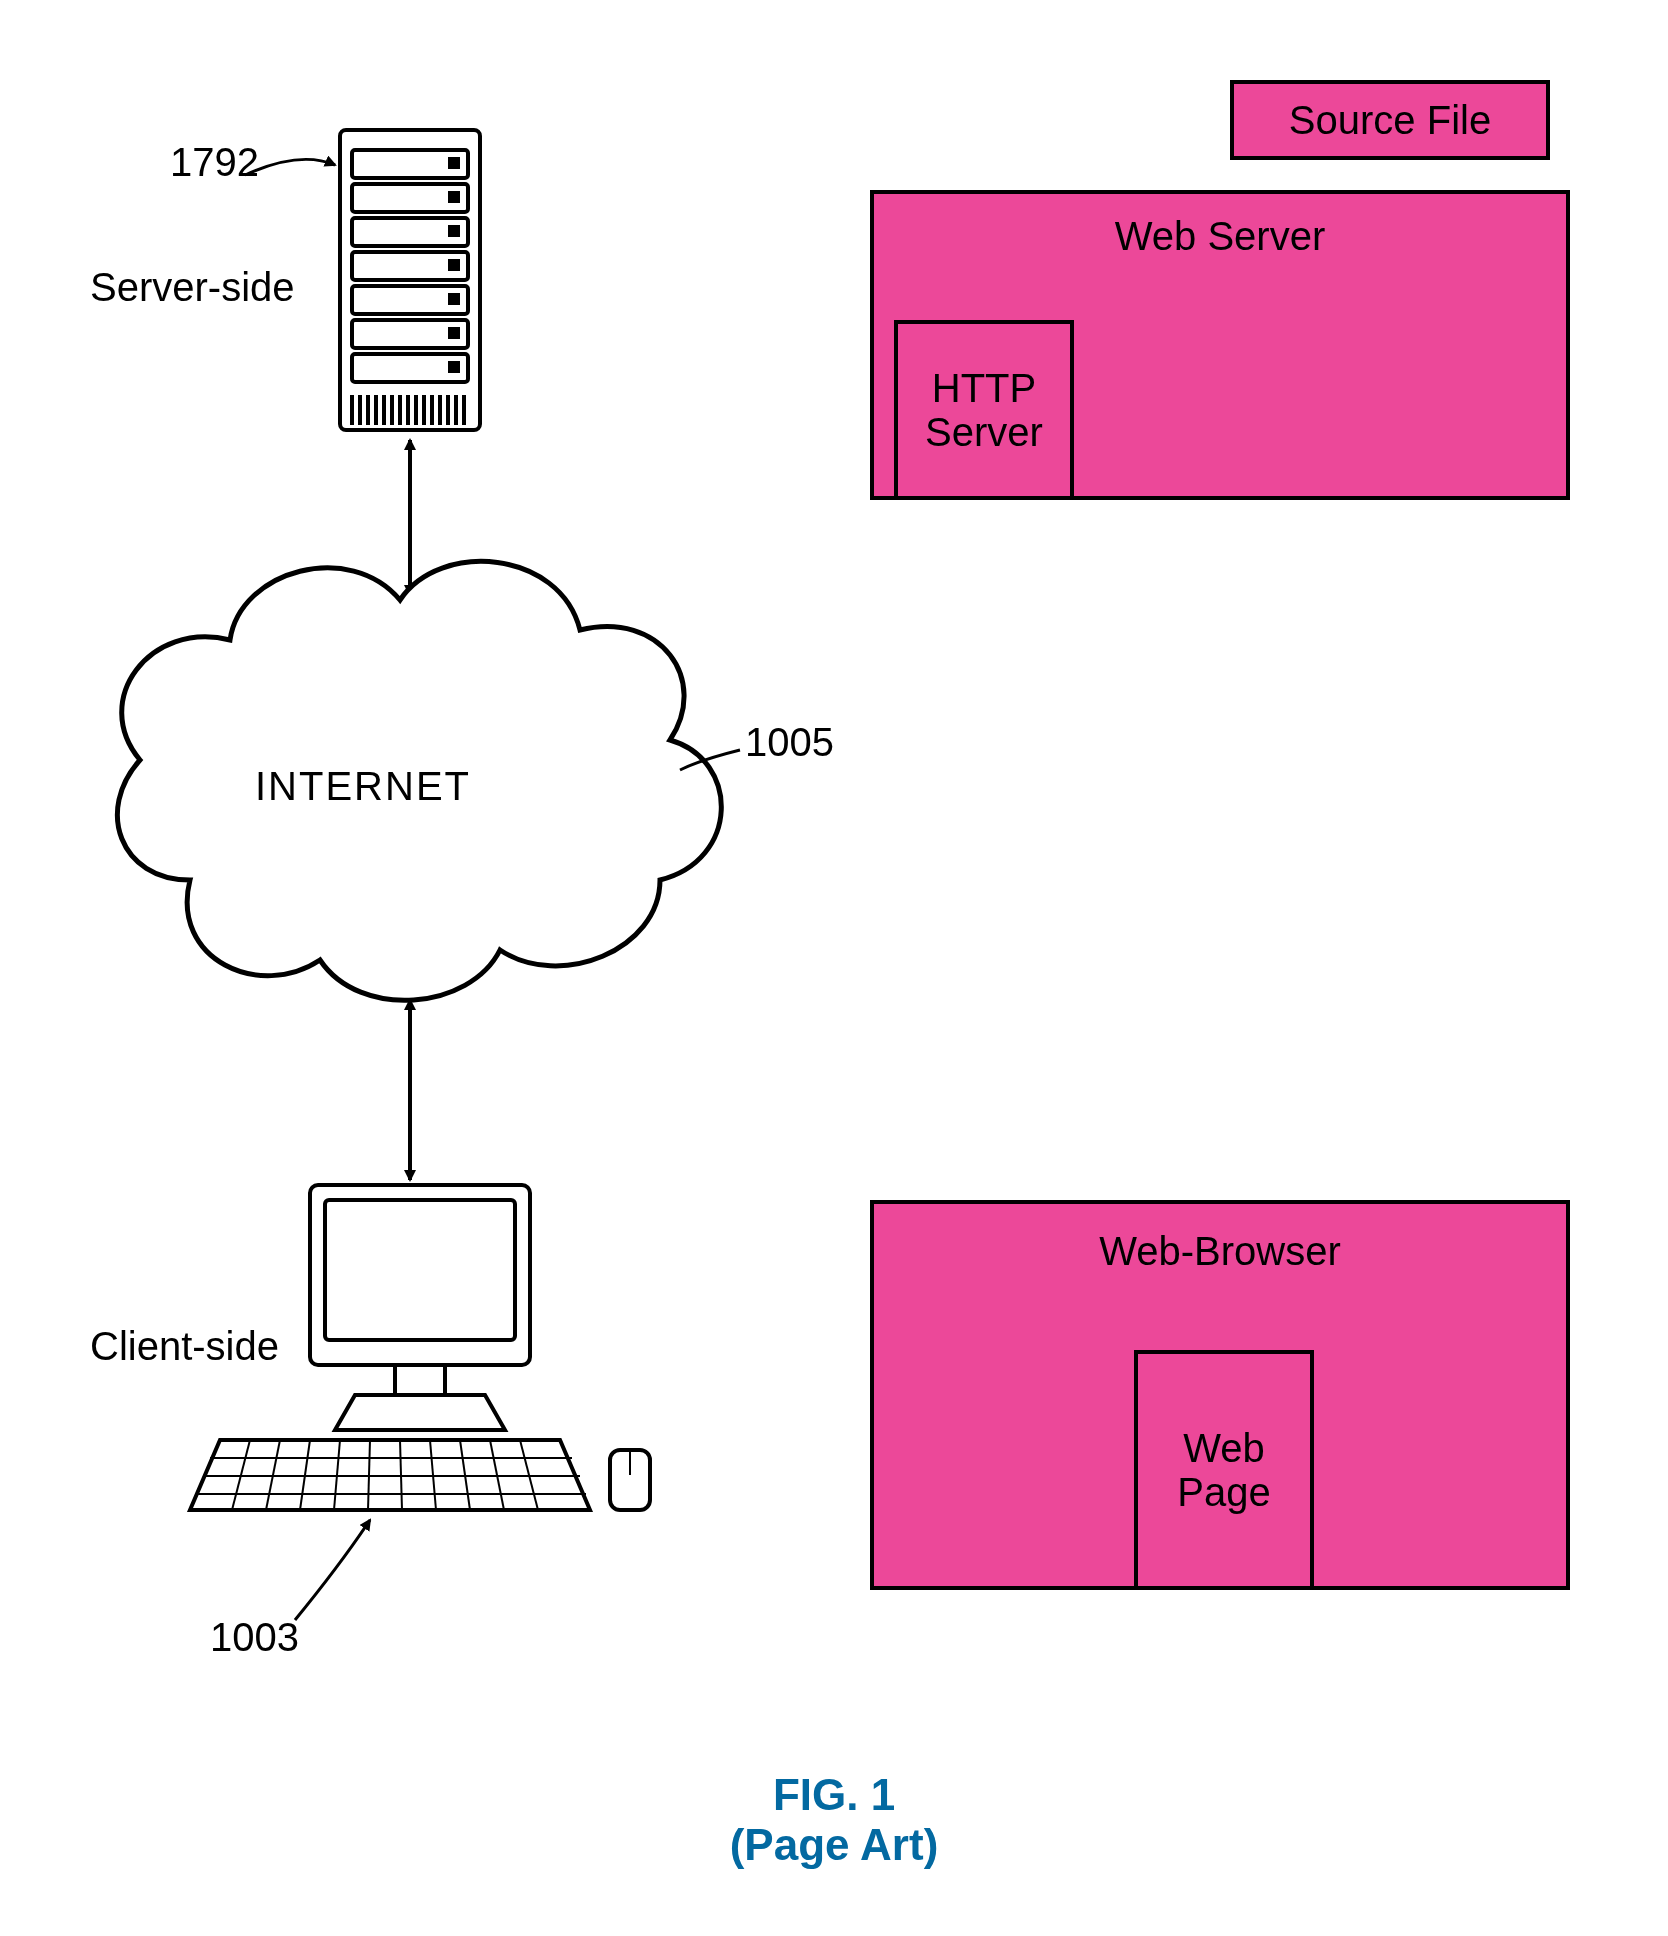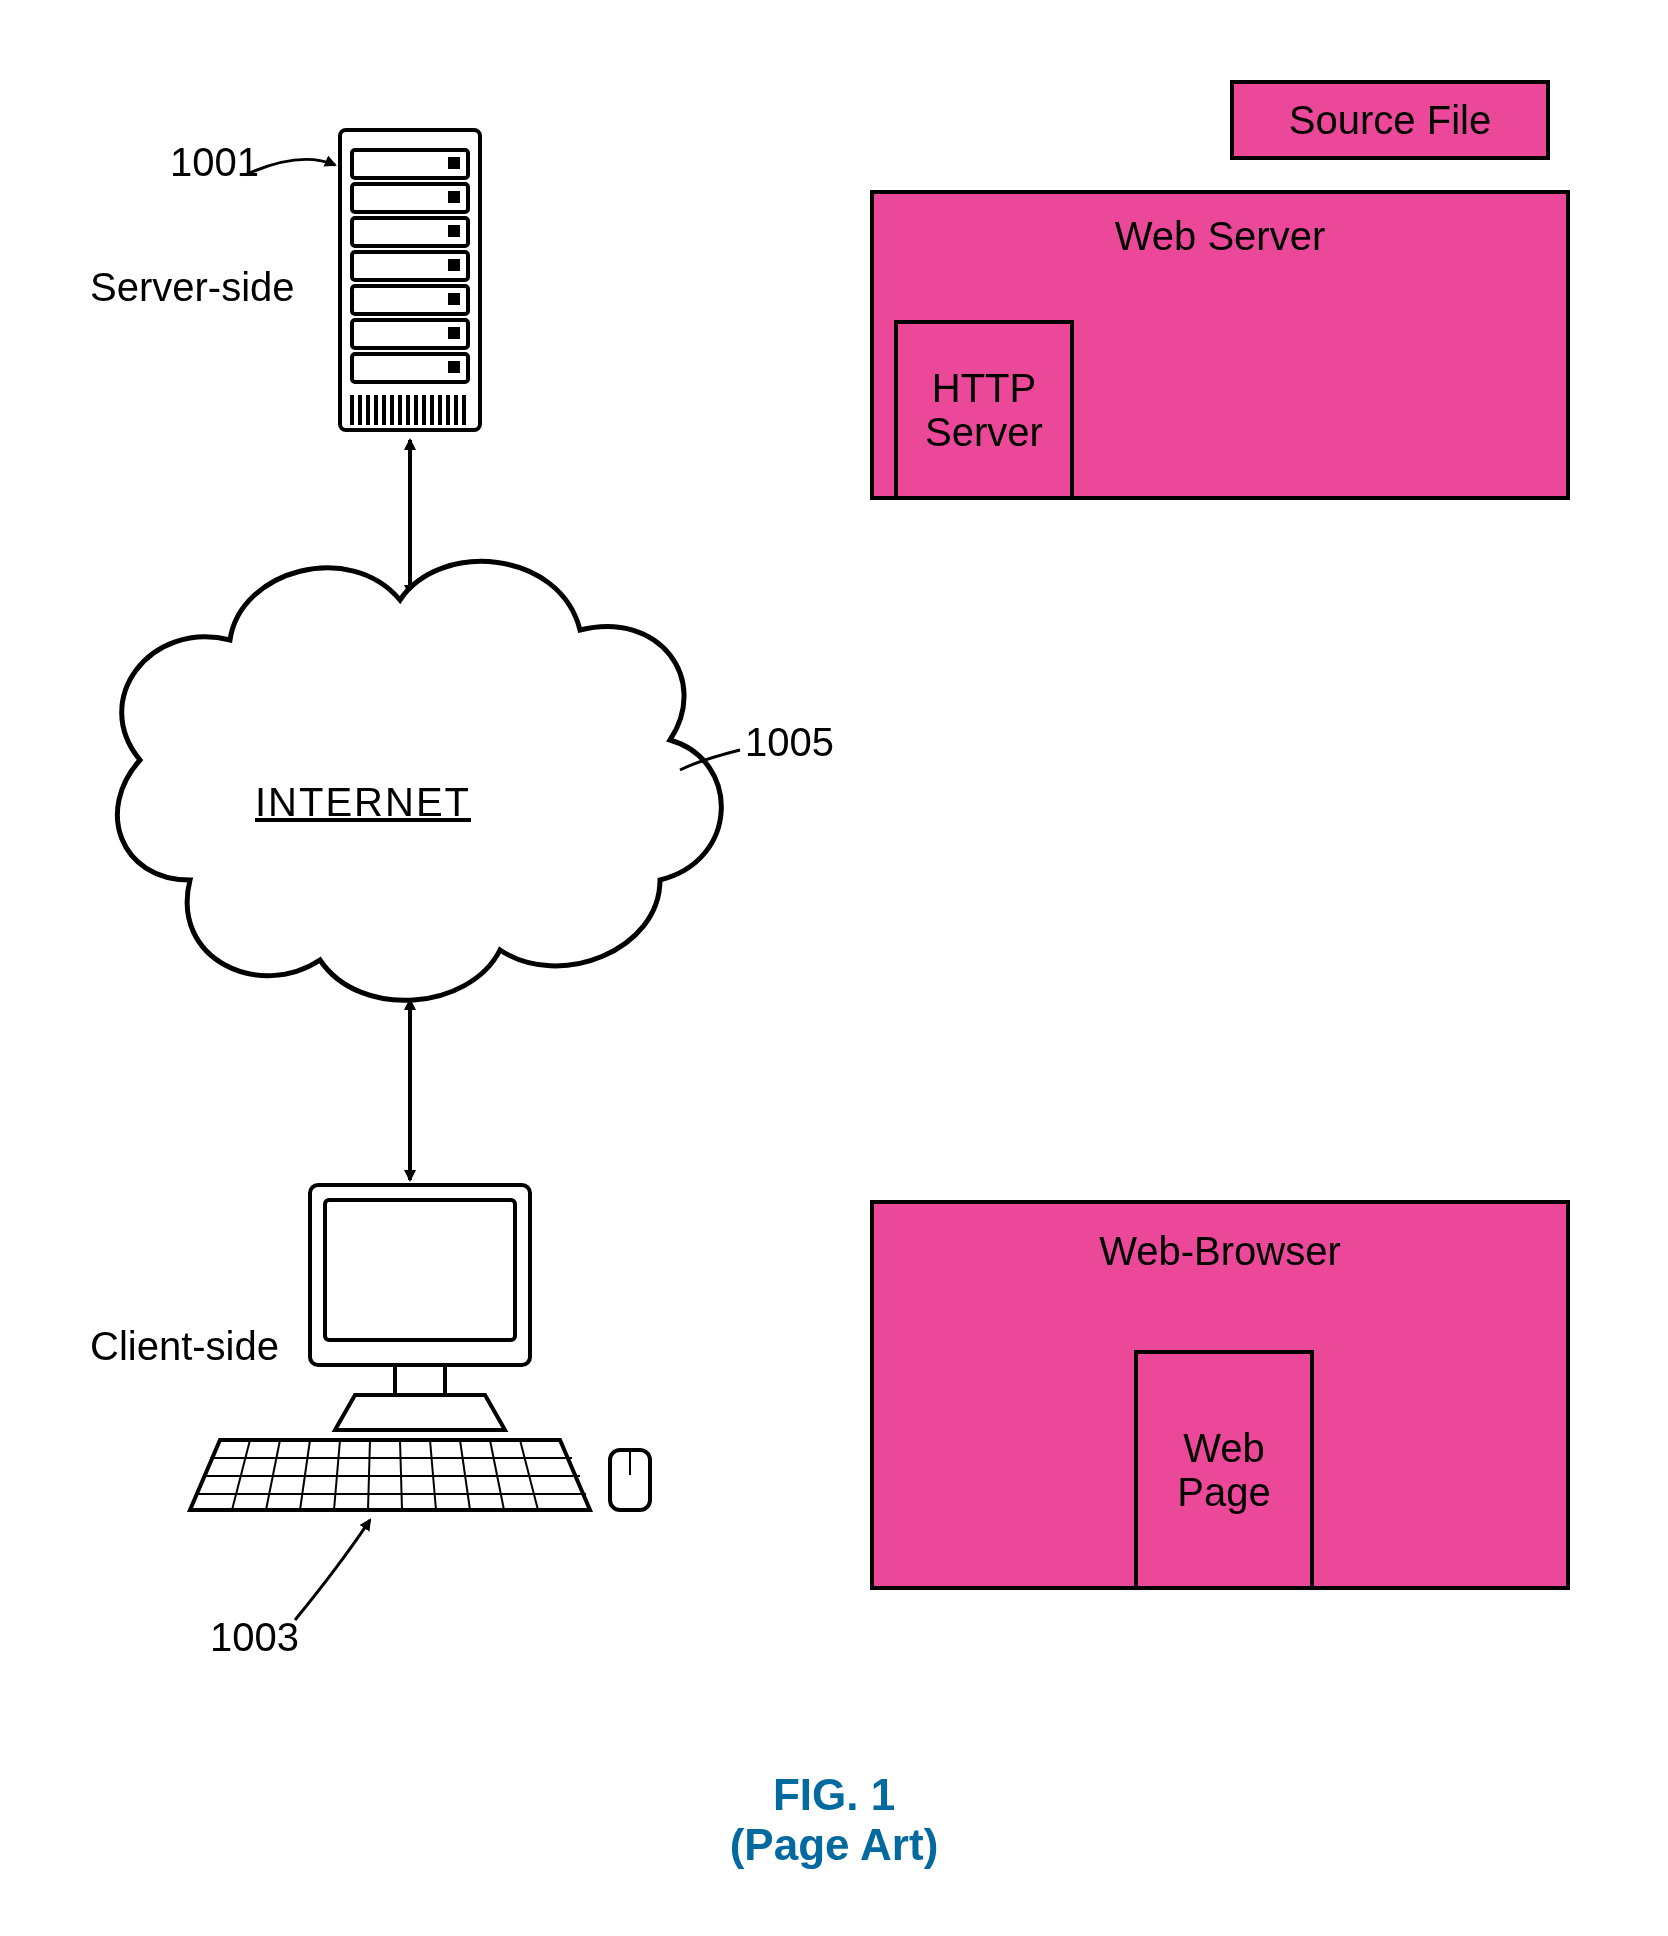--- a/index.html
+++ b/index.html
@@ -150,24 +150,24 @@
         <line x1="520" y1="1440" x2="538" y2="1510" stroke-width="2"></line>
       </g>
 
       <rect x="610" y="1450" width="40" height="60" rx="10"></rect>
       <line x1="630" y1="1450" x2="630" y2="1475" stroke-width="2"></line>
     </g>
 
     <path d="M295,1620 Q340,1565 370,1520" stroke="#000" stroke-width="3" fill="none" marker-end="url(#arrowEnd)"></path>
   </svg>
 
-  <div class="label" style="left:170px; top:140px;">1001</div>
+  <div class="label" style="left:170px; top:140px;">1792</div>
   <div class="label" style="left:90px; top:265px;">Server-side</div>
 
-  <div class="label" style="left:255px; top:780px; letter-spacing:2px;text-decoration:underline;">INTERNET</div>
+  <div class="label" style="left:255px; top:764px; letter-spacing:2px;">INTERNET</div>
   <div class="label" style="left:745px; top:720px;">1005</div>
 
   <div class="label" style="left:90px; top:1290px;margin-top:34px;">Client-side</div>
   <div class="label" style="left:210px; top:1615px;">1003</div>
 
   <div class="box" style="left:1230px; top:80px; width:320px; height:80px; display:flex; align-items:center; justify-content:center;">
     <div class="box-label">Source File</div>
   </div>
 
   <div class="box" style="left:870px; top:1200px; width:700px; height:390px;">

